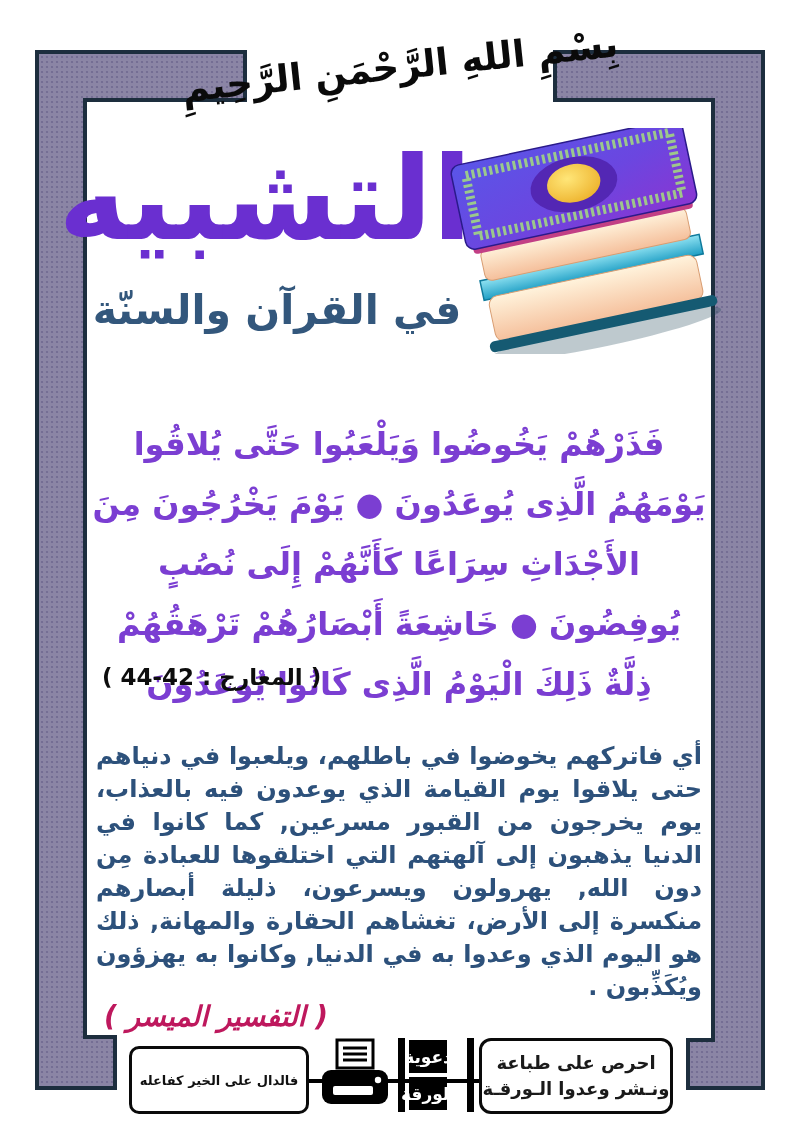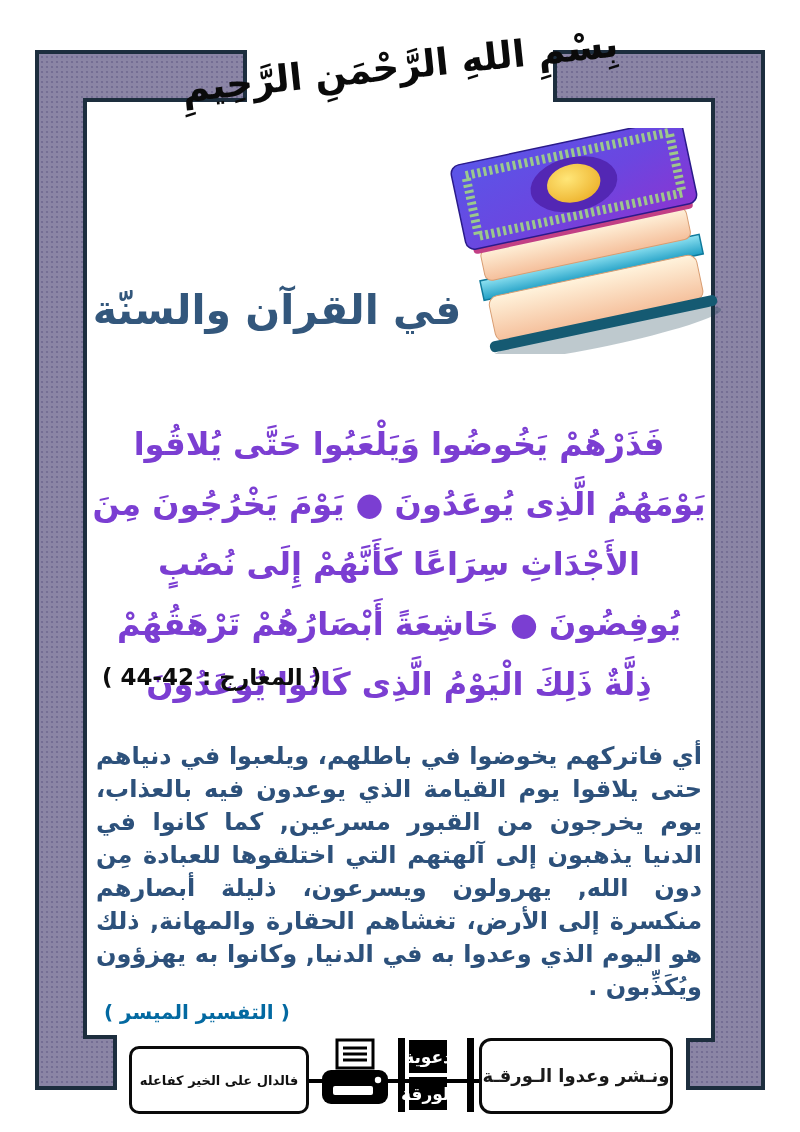--- a/index.html
+++ b/index.html
@@ -39,21 +39,21 @@
     position:absolute;left:102px;top:664px;direction:rtl;
     font-size:23px;font-weight:bold;color:#0d0d0d;white-space:nowrap;
   }
   
   .tafsir{
     position:absolute;right:98px;top:740px;width:606px;direction:rtl;text-align:justify;
     color:#2d517b;font-size:24px;line-height:33px;font-weight:bold;
   }
   .tafsir-source{
     position:absolute;left:104px;top:1000px;direction:rtl;
-    font-size:20px;font-weight:bold;color:#0369a1;white-space:nowrap;
+    font-size:28px;font-weight:bold;color:#be185d;white-space:nowrap;font-style:italic;
   }
   
   .footer-line{position:absolute;left:302px;top:1079px;width:182px;height:4px;background:#000;}
   .site-box{
     position:absolute;left:129px;top:1046px;width:174px;height:62px;background:#fff;
     border:3.5px solid #0a0a0a;border-radius:10px;
     display:flex;align-items:center;justify-content:center;gap:1px;
   }
   .site-tagline{direction:rtl;font-size:13px;font-weight:bold;color:#111;white-space:nowrap;}
   .site-name{font-size:20px;font-weight:bold;letter-spacing:.5px;color:#000;white-space:nowrap;}
@@ -84,20 +84,21 @@
         <rect width="5" height="5" fill="#8b85a5"></rect>
         <circle cx="2" cy="2" r="1.1" fill="#6f6890"></circle>
       </pattern>
     </defs>
     <path d="M37,52 H245 V100 H85 V1037 H115 V1088 H37 Z" fill="url(#dots)" stroke="#1d2e3e" stroke-width="4" stroke-linejoin="miter"></path>
     <path d="M555,52 H763 V1088 H688 V1040 H713 V100 H555 Z" fill="url(#dots)" stroke="#1d2e3e" stroke-width="4" stroke-linejoin="miter"></path>
   </svg>
 
   <div class="bismillah">بِسْمِ اللهِ الرَّحْمَنِ الرَّحِيمِ</div>
 
+  <div class="title">التشبيه</div>
   <div class="subtitle">في القرآن والسنّة</div>
 
   <div class="books">
     <svg width="276" height="226" viewBox="0 0 276 226" aria-hidden="true">
       <defs>
         <linearGradient id="coverPurple" x1="0" y1="0" x2="1" y2="1">
           <stop offset="0" stop-color="#5a55e8"></stop>
           <stop offset="0.55" stop-color="#6b46e0"></stop>
           <stop offset="1" stop-color="#8a35d2"></stop>
         </linearGradient>
@@ -158,16 +159,17 @@
   </div>
 
   <div class="logo">
     <div class="bar" style="left:0;"></div>
     <div class="bar" style="left:69px;"></div>
     <div class="block" style="top:2px;">دعوية</div>
     <div class="block" style="top:39px;">الورقة</div>
   </div>
 
   <div class="note-box">
+    <div class="note-line">احرص على طباعة</div>
     <div class="note-line">ونـشر وعدوا الـورقـة</div>
   </div>
 
 </div>
 
 </body></html>

